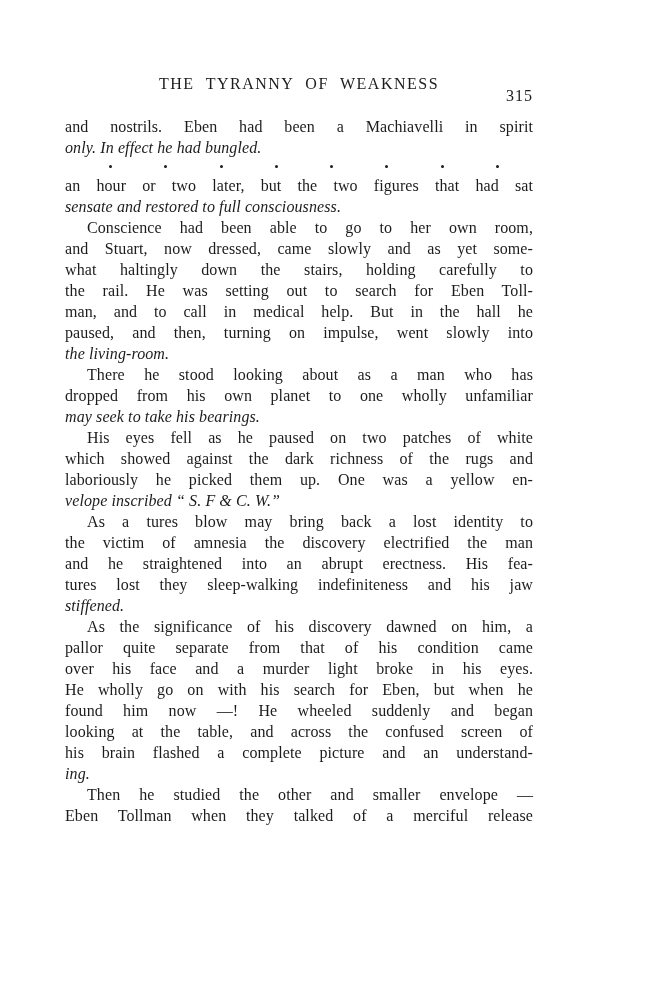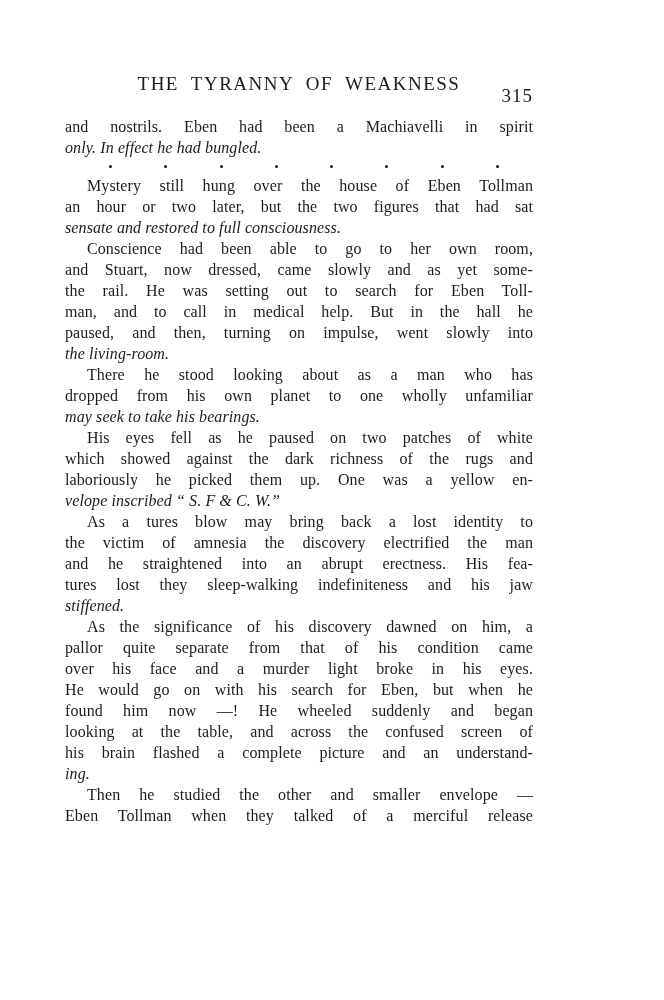--- a/index.html
+++ b/index.html
@@ -15,21 +15,21 @@
   .content {
     position: absolute;
     left: 65px;
     top: 72px;
     width: 468px;
   }
   .header {
     position: relative;
     height: 24px;
     margin-bottom: 20px;
-    font-size: 19px;
+    font-size: 16px;
     line-height: 24px;
     text-align: center;
     letter-spacing: 1.5px;
     word-spacing: 6px;
     white-space: nowrap;
   }
   .page-number {
     position: absolute;
     right: 0;
     top: 12px;
@@ -84,27 +84,27 @@
           <span class="dot"></span>
           <span class="dot"></span>
           <span class="dot"></span>
           <span class="dot"></span>
           <span class="dot"></span>
           <span class="dot"></span>
           <span class="dot"></span>
           <span class="dot"></span>
         </div>
         <div class="paragraph">
-          <div class="text-line first-line">Mystery still hung over the house of Eben Tollman</div>
           <div class="text-line">an hour or two later, but the two figures that had sat</div>
           <div class="text-line last-line">sensate and restored to full consciousness.</div>
         </div>
         <div class="paragraph">
           <div class="text-line first-line">Conscience had been able to go to her own room,</div>
           <div class="text-line">and Stuart, now dressed, came slowly and as yet some-</div>
+          <div class="text-line">what haltingly down the stairs, holding carefully to</div>
           <div class="text-line">the rail. He was setting out to search for Eben Toll-</div>
           <div class="text-line">man, and to call in medical help. But in the hall he</div>
           <div class="text-line">paused, and then, turning on impulse, went slowly into</div>
           <div class="text-line last-line">the living-room.</div>
         </div>
         <div class="paragraph">
           <div class="text-line first-line">There he stood looking about as a man who has</div>
           <div class="text-line">dropped from his own planet to one wholly unfamiliar</div>
           <div class="text-line last-line">may seek to take his bearings.</div>
         </div>
@@ -118,21 +118,21 @@
           <div class="text-line first-line">As a tures blow may bring back a lost identity to</div>
           <div class="text-line">the victim of amnesia the discovery electrified the man</div>
           <div class="text-line">and he straightened into an abrupt erectness. His fea-</div>
           <div class="text-line">tures lost they sleep-walking indefiniteness and his jaw</div>
           <div class="text-line last-line">stiffened.</div>
         </div>
         <div class="paragraph">
           <div class="text-line first-line">As the significance of his discovery dawned on him, a</div>
           <div class="text-line">pallor quite separate from that of his condition came</div>
           <div class="text-line">over his face and a murder light broke in his eyes.</div>
-          <div class="text-line">He would go on with his search for Eben, but when he</div>
+          <div class="text-line">He wholly go on with his search for Eben, but when he</div>
           <div class="text-line">found him now —! He wheeled suddenly and began</div>
           <div class="text-line">looking at the table, and across the confused screen of</div>
           <div class="text-line">his brain flashed a complete picture and an understand-</div>
           <div class="text-line last-line">ing.</div>
         </div>
         <div class="paragraph">
           <div class="text-line first-line">Then he studied the other and smaller envelope —</div>
           <div class="text-line">Eben Tollman when they talked of a merciful release</div>
         </div>
       </div>

